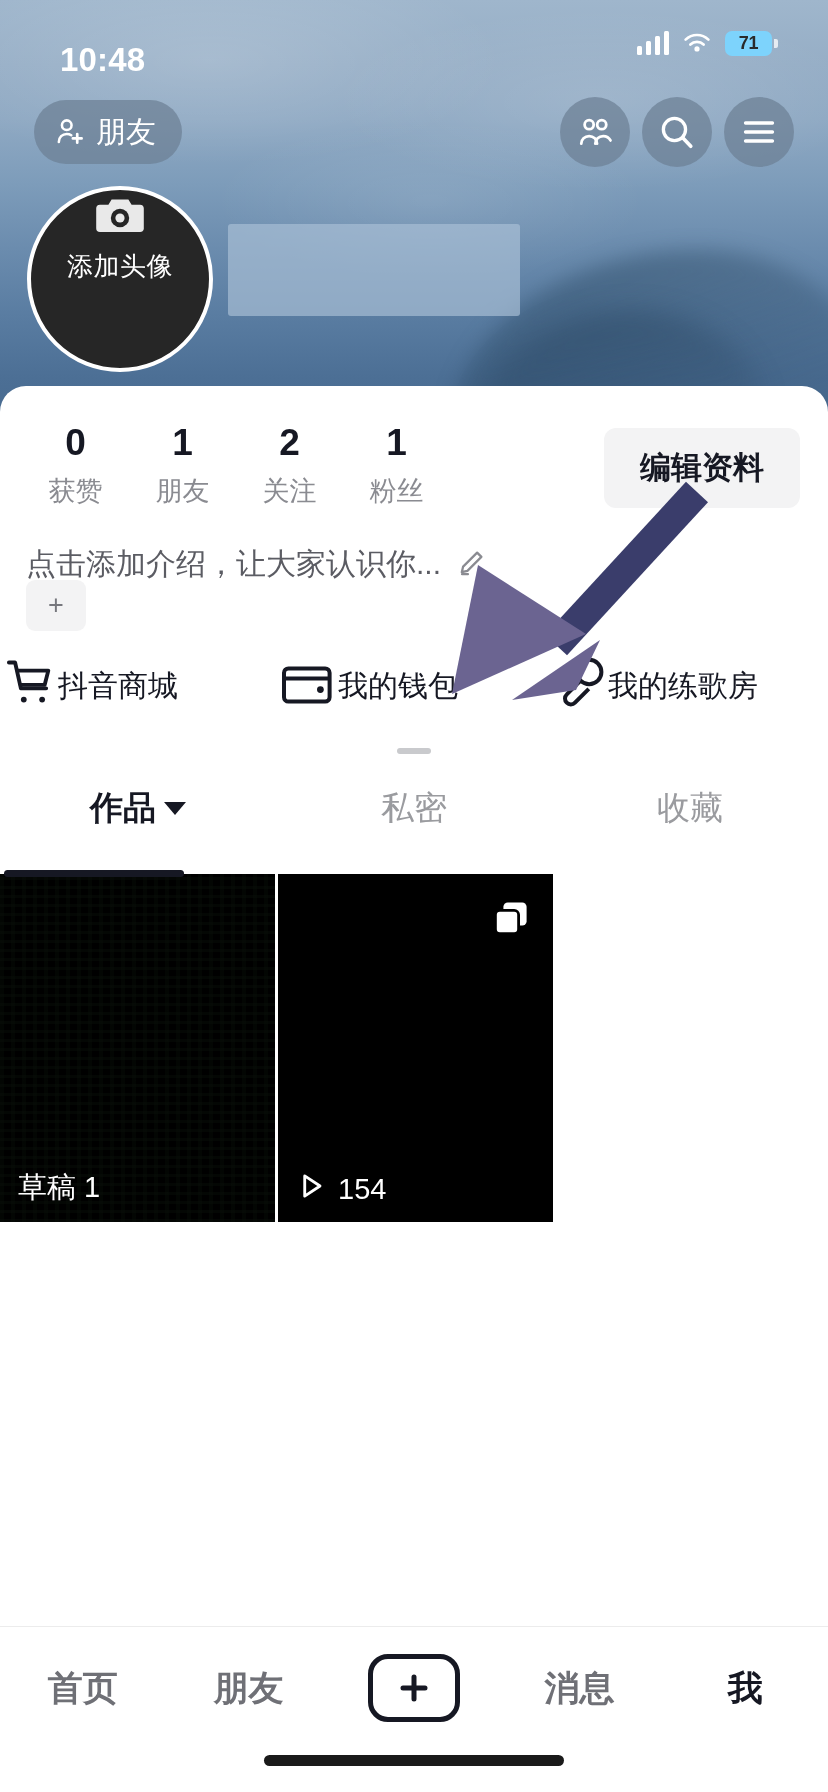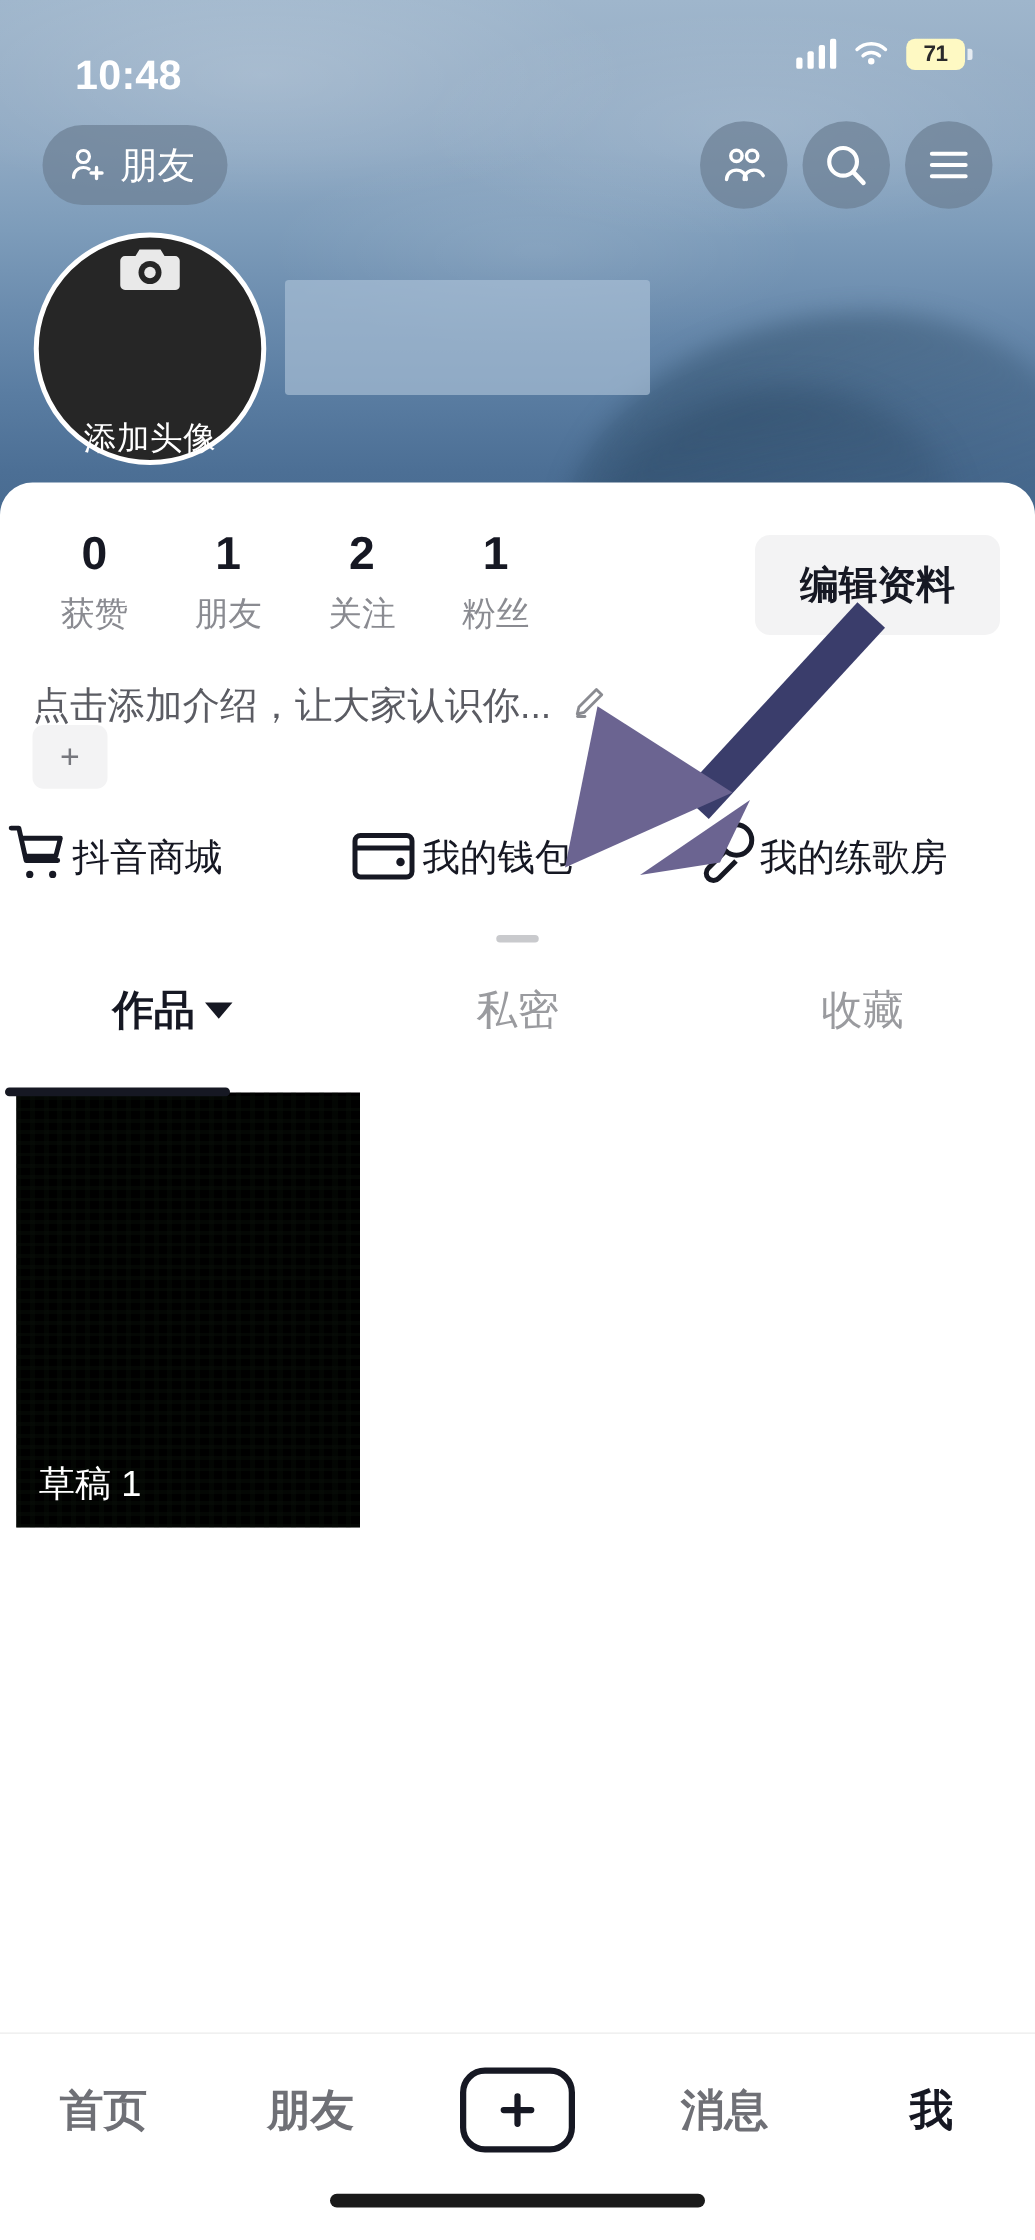--- a/index.html
+++ b/index.html
@@ -47,21 +47,21 @@
     padding:0 56px 0 60px; color:#ffffff; z-index:6;
   }
   .sb-time { font-size:33px; font-weight:600; letter-spacing:.2px;margin-top:34px; }
   .sb-right { display:flex; align-items:center; gap:13px; }
   .sig { display:flex; align-items:flex-end; gap:3.5px; height:24px; }
   .sig i { display:block; width:5.5px; background:#fff; border-radius:1.5px; }
   .sig i:nth-child(1){height:9px;} .sig i:nth-child(2){height:14px;}
   .sig i:nth-child(3){height:19px;} .sig i:nth-child(4){height:24px;}
   .batt {
     position:relative; width:47px; height:25px; border-radius:7px;
-    background:#fef9c3; display:flex; align-items:center; justify-content:center;
+    background:#7dd3fc; display:flex; align-items:center; justify-content:center;
   }
   .batt span { font-size:18px; font-weight:700; color:#2a2a2a; letter-spacing:-.3px; }
   .batt:after {
     content:""; position:absolute; right:-6px; top:8px; width:4px; height:9px;
     background:rgba(255,255,255,.75); border-radius:0 2px 2px 0;
   }
 
   
   .topbar {
     position:absolute; left:0; top:96px; width:828px; height:72px;
@@ -78,21 +78,21 @@
   .circ {
     width:70px; height:70px; border-radius:50%;
     background:rgba(108,128,148,.72);
     display:flex; align-items:center; justify-content:center;
   }
 
   
   .avatar {
     position:absolute; left:27px; top:186px; width:186px; height:186px;
     border-radius:50%; background:#262626; border:4px solid #ffffff;
-    display:flex; flex-direction:column; align-items:center; justify-content:space-between;
+    display:flex; flex-direction:column; align-items:center; justify-content:flex-start;
     z-index:5;
   }
   .avatar .cam { margin-bottom:5px; }
   .avatar .ctext { color:#ffffff; font-size:26px; letter-spacing:.5px; }
 
   .name-placeholder {
     position:absolute; left:228px; top:224px; width:292px; height:92px;
     background:rgba(170,192,214,.68); border-radius:3px; z-index:5;
   }
 
@@ -151,21 +151,21 @@
   .tab.active { color:#161823; font-weight:700; }
   .caret { width:0;height:0;border-left:11px solid transparent;border-right:11px solid transparent;
            border-top:13px solid #161823; display:inline-block; }
   .tab-underline {
     position:absolute; left:4px; top:870px; width:180px; height:7px;
     background:#161823; border-radius:4px; z-index:6;
   }
 
   
   .grid { position:absolute; left:0; top:874px; width:828px; height:448px; z-index:5;
-          display:flex; gap:3px;padding-left:13px; }
+          display:flex; gap:3px; }
   .cell { position:relative; width:275px; height:348px; background:#000000; overflow:hidden; }
   .cell.noise:after{
     content:""; position:absolute; inset:0;
     background:
       repeating-linear-gradient(0deg, rgba(12,20,12,.55) 0 3px, rgba(0,0,0,0) 3px 9px),
       repeating-linear-gradient(90deg, rgba(10,18,10,.5) 0 4px, rgba(0,0,0,0) 4px 11px);
     opacity:.7;
   }
   .cell .badge-bl {
     position:absolute; left:18px; bottom:14px; z-index:3;
@@ -360,20 +360,36 @@
   </div>
 </div>
 <div class="tab-underline"></div>
 
 <div class="grid">
   <div class="cell noise">
     <div class="badge-bl">
       <span>草稿 1</span>
     </div>
   </div>
+  <div class="cell">
+    <span class="multi-icon">
+      <svg width="44" height="44" viewBox="0 0 22 22">
+        <rect x="7.2" y="3.2" width="11.6" height="11.6" rx="2.2" fill="#ffffff"></rect>
+        <rect x="3.2" y="7.2" width="11.6" height="11.6" rx="2.2" fill="#ffffff" stroke="#000" stroke-width="1.4"></rect>
+      </svg>
+    </span>
+    <div class="badge-bl">
+      <span>
+        <svg width="30" height="30" viewBox="0 0 22 22">
+          <path d="M6.4 3.6l11.2 7.4-11.2 7.4V3.6z" fill="none" stroke="#fff" stroke-width="2.1" stroke-linejoin="round"></path>
+        </svg>
+      </span>
+      <span>154</span>
+    </div>
+  </div>
 </div>
 
 <svg class="arrow-svg" viewBox="0 0 828 1792">
   <path d="M697 492 L556 645" stroke="#3a3d6b" stroke-width="30" stroke-linecap="butt" fill="none"></path>
   <path d="M478 565 L452 694 L586 634 Z" fill="#6b6491"></path>
   <path d="M512 700 L600 640 L576 690 Z" fill="#6b6491"></path>
 </svg>
 
 <div class="wm">
   <div class="wm1">Baidu经验</div>

